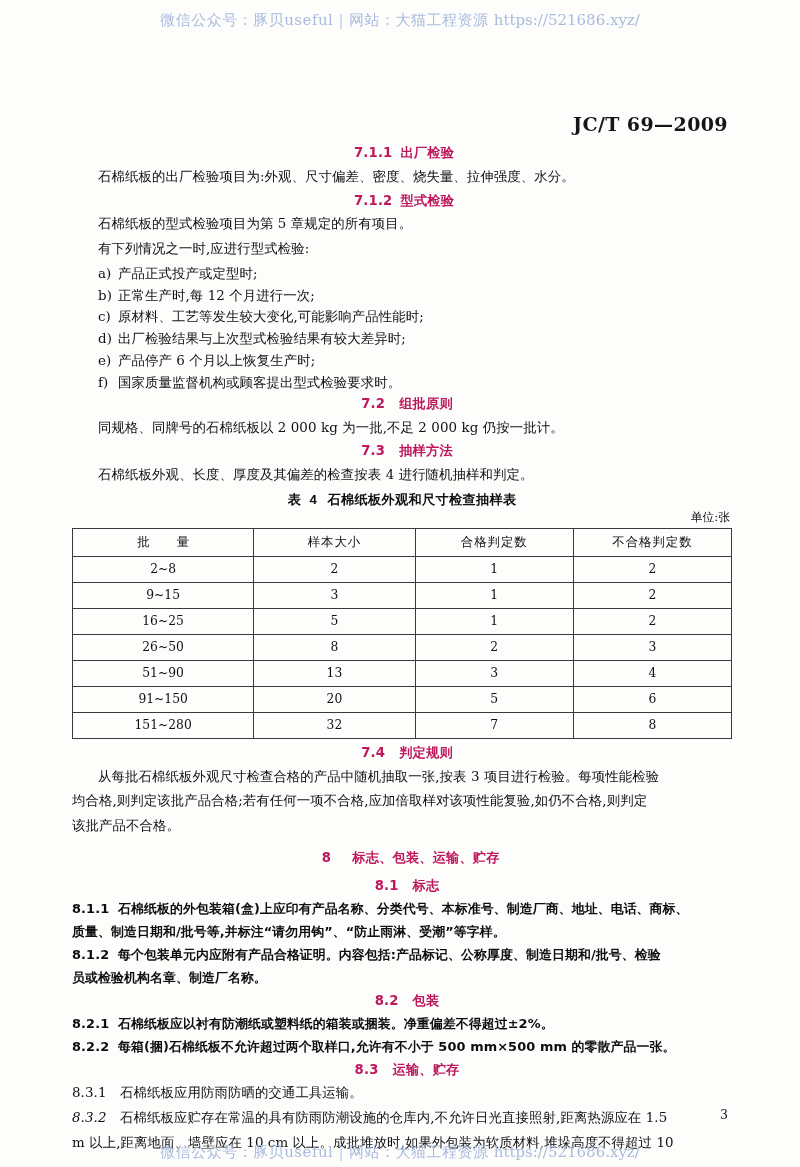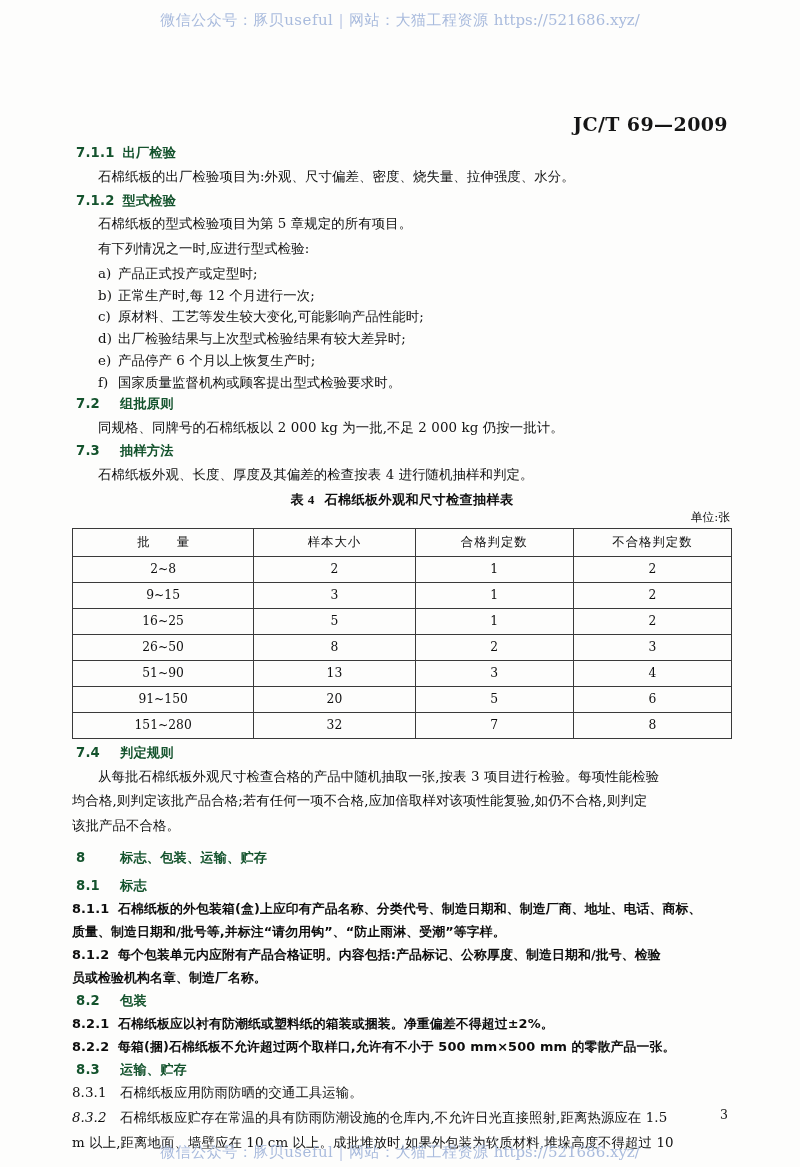--- a/index.html
+++ b/index.html
@@ -54,24 +54,25 @@
     position: absolute;
     left: 72px;
     top: 143px;
     width: 660px;
   }
 
   .clause-head {
     font-family: "DejaVu Sans", "Liberation Sans", sans-serif;
     font-weight: bold;
     font-size: 13.2px;
-    color: #14532d;
+    color: #be185d;
     margin: 0 0 3px 4px;
     line-height: 1.5;
     letter-spacing: 0.2px;
+    text-align: center;
   }
   .clause-head .num { display: inline-block; min-width: 36px; }
   .clause-head .ttl { margin-left: 8px; }
 
   .para {
     font-size: 13.4px;
     line-height: 1.62;
     margin: 0 0 3px 0;
     text-indent: 26px;
     letter-spacing: 0.1px;
@@ -102,21 +103,21 @@
     line-height: 1.63;
     padding-left: 26px;
     letter-spacing: 0.1px;
     color: #101010;
   }
   .list li .mark { display: inline-block; width: 20px; }
 
   
   .table-cap {
     text-align: center;
-    font-family: Liberation Serif, serif;
+    font-family: Liberation Mono, monospace;
     font-weight: bold;
     font-size: 13.2px;
     margin: 5px 0 1px 0;
     letter-spacing: 0.3px;
   }
   .table-cap .t-num { margin-right: 10px; }
   .unit-line {
     text-align: right;
     font-size: 11.8px;
     margin: 0 0 2px 0;
@@ -283,21 +284,21 @@
       <span class="num">8</span><span class="ttl">标志、包装、运输、贮存</span>
     </div>
 
     <div class="sp6"></div>
 
     <div class="clause-head">
       <span class="num">8.1</span><span class="ttl">标志</span>
     </div>
 
     <div class="para-bold">
-      <span class="num">8.1.1</span><span>石棉纸板的外包装箱(盒)上应印有产品名称、分类代号、制造日期和、制造厂商、地址、电话、商标、</span>
+      <span class="num">8.1.1</span><span>石棉纸板的外包装箱(盒)上应印有产品名称、分类代号、本标准号、制造厂商、地址、电话、商标、</span>
     </div>
     <div class="para-bold">
       <span>质量、制造日期和/批号等,并标注“请勿用钩”、“防止雨淋、受潮”等字样。</span>
     </div>
 
     <div class="para-bold">
       <span class="num">8.1.2</span><span>每个包装单元内应附有产品合格证明。内容包括:产品标记、公称厚度、制造日期和/批号、检验</span>
     </div>
     <div class="para-bold">
       <span>员或检验机构名章、制造厂名称。</span>

